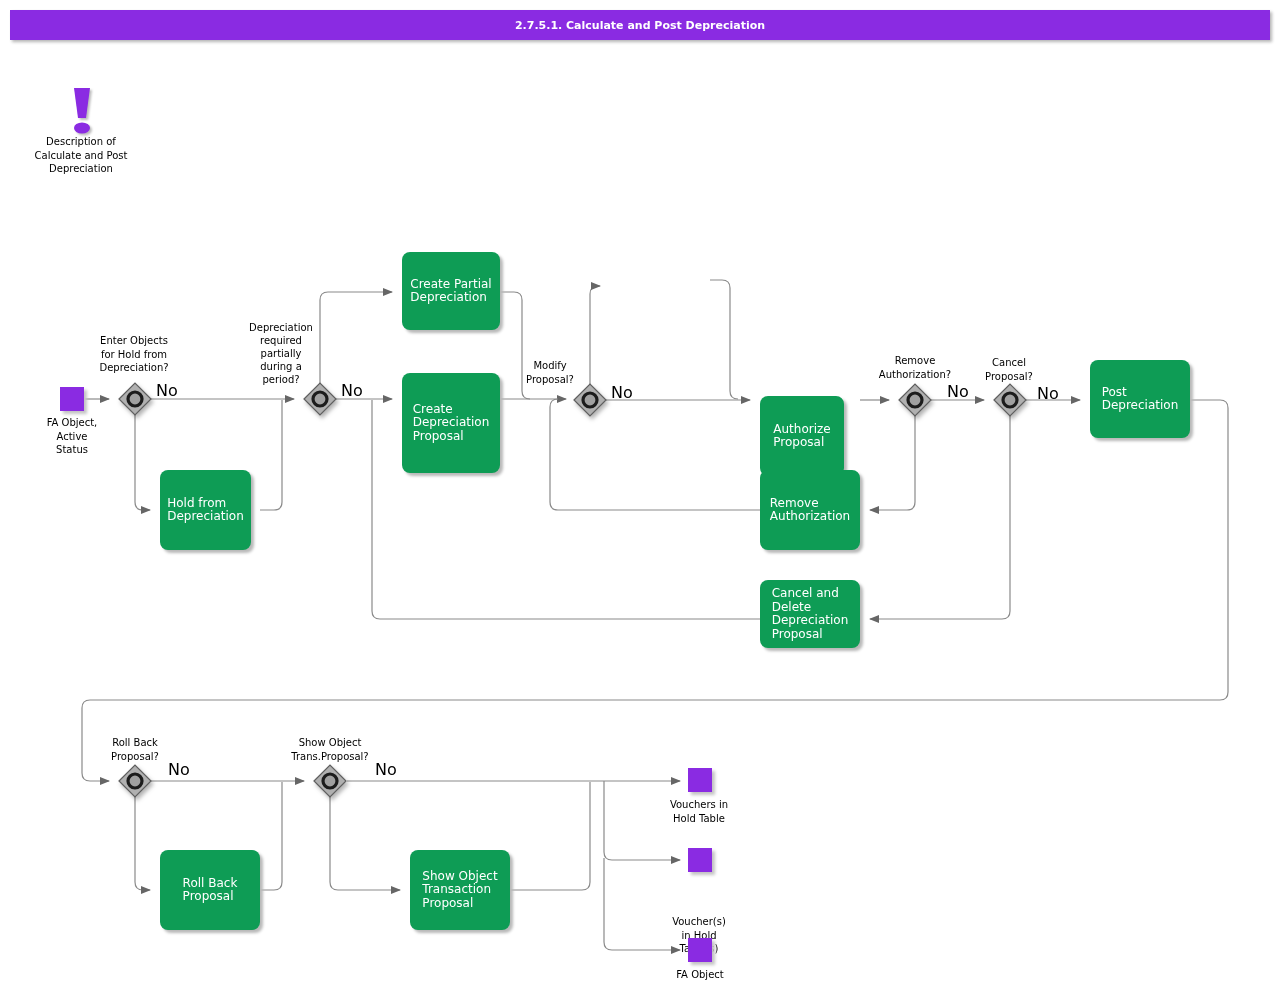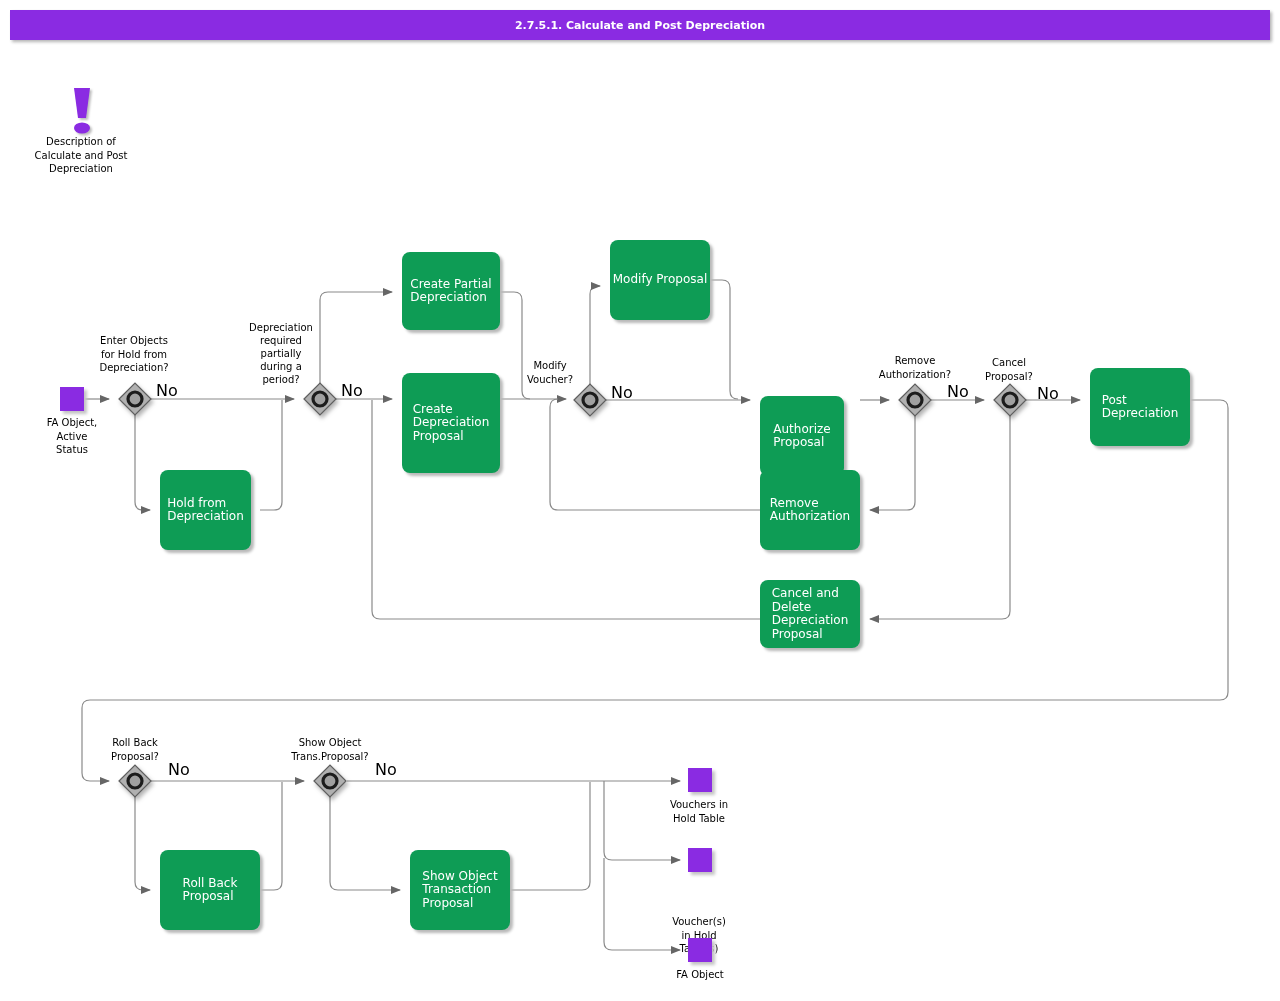--- a/index.html
+++ b/index.html
@@ -128,21 +128,21 @@
   <div class="no-lbl" style="left:156px;top:385px;">No</div>
 
   <div class="lbl" style="left:231px;top:321px;width:100px;line-height:13px;">Depreciation
 required
 partially
 during a
 period?</div>
   <div class="no-lbl" style="left:341px;top:385px;">No</div>
 
   <div class="lbl" style="left:505px;top:359px;width:90px;">Modify
-Voucher?</div>
+Proposal?</div>
   <div class="no-lbl" style="left:611px;top:387px;">No</div>
 
   <div class="lbl" style="left:866px;top:354px;width:98px;">Remove
 Authorization?</div>
   <div class="no-lbl" style="left:947px;top:386px;">No</div>
 
   <div class="lbl" style="left:964px;top:356px;width:90px;">Cancel
 Proposal?</div>
   <div class="no-lbl" style="left:1037px;top:388px;">No</div>
 
@@ -152,24 +152,23 @@
 
   <div class="lbl" style="left:274px;top:736px;width:112px;">Show Object
 Trans.Proposal?</div>
   <div class="no-lbl" style="left:375px;top:764px;">No</div>
 
   <div class="process" style="left:402px;top:252px;width:98px;height:78px;">Create Partial
 Depreciation</div>
   <div class="process" style="left:402px;top:373px;width:98px;height:100px;">Create
 Depreciation
 Proposal</div>
-  <div class="process" style="left:610px;top:240px;width:100px;height:80px;">Modify Proposal</div>
   <div class="process" style="left:760px;top:360px;width:84px;height:80px;margin-top:36px;">Authorize
 Proposal</div>
-  <div class="process" style="left:1090px;top:360px;width:100px;height:78px;margin-top:8px;">Post
+  <div class="process" style="left:1090px;top:360px;width:100px;height:78px;">Post
 Depreciation</div>
   <div class="process" style="left:160px;top:470px;width:91px;height:80px;">Hold from
 Depreciation</div>
   <div class="process" style="left:760px;top:470px;width:100px;height:80px;">Remove
 Authorization</div>
   <div class="process" style="left:760px;top:580px;width:100px;height:68px;">Cancel and
 Delete
 Depreciation
 Proposal</div>
   <div class="process" style="left:160px;top:850px;width:100px;height:80px;">Roll Back

